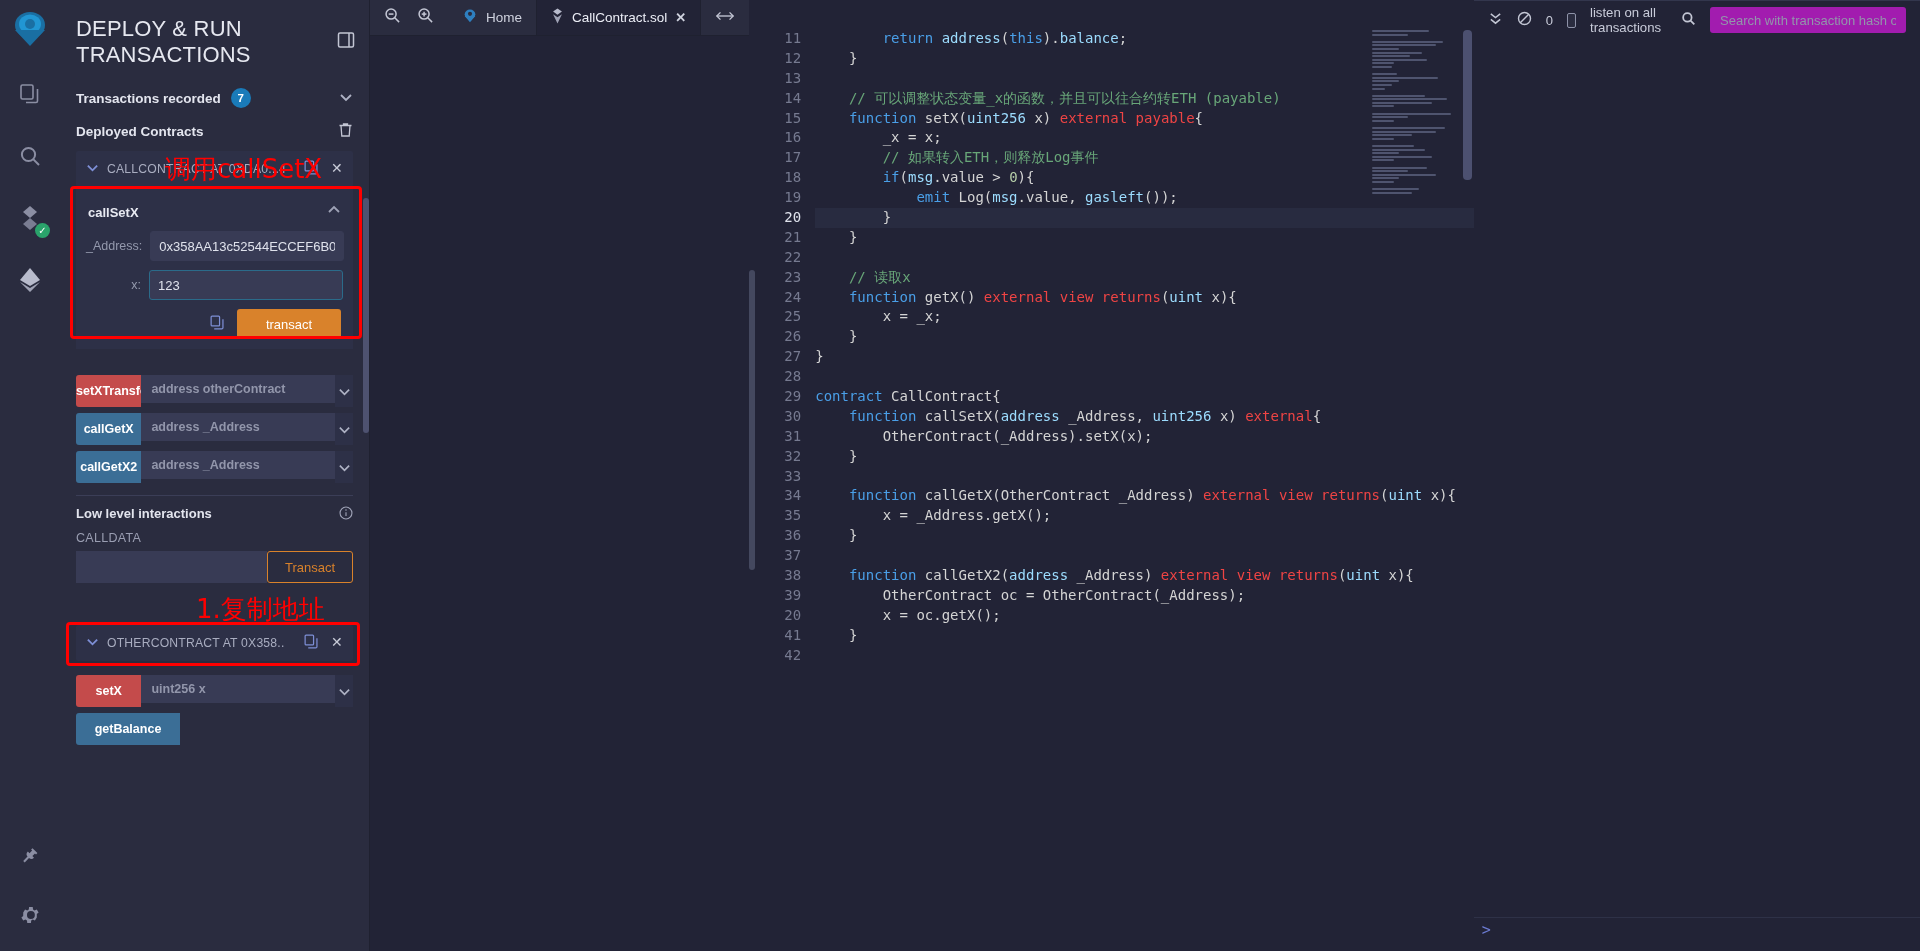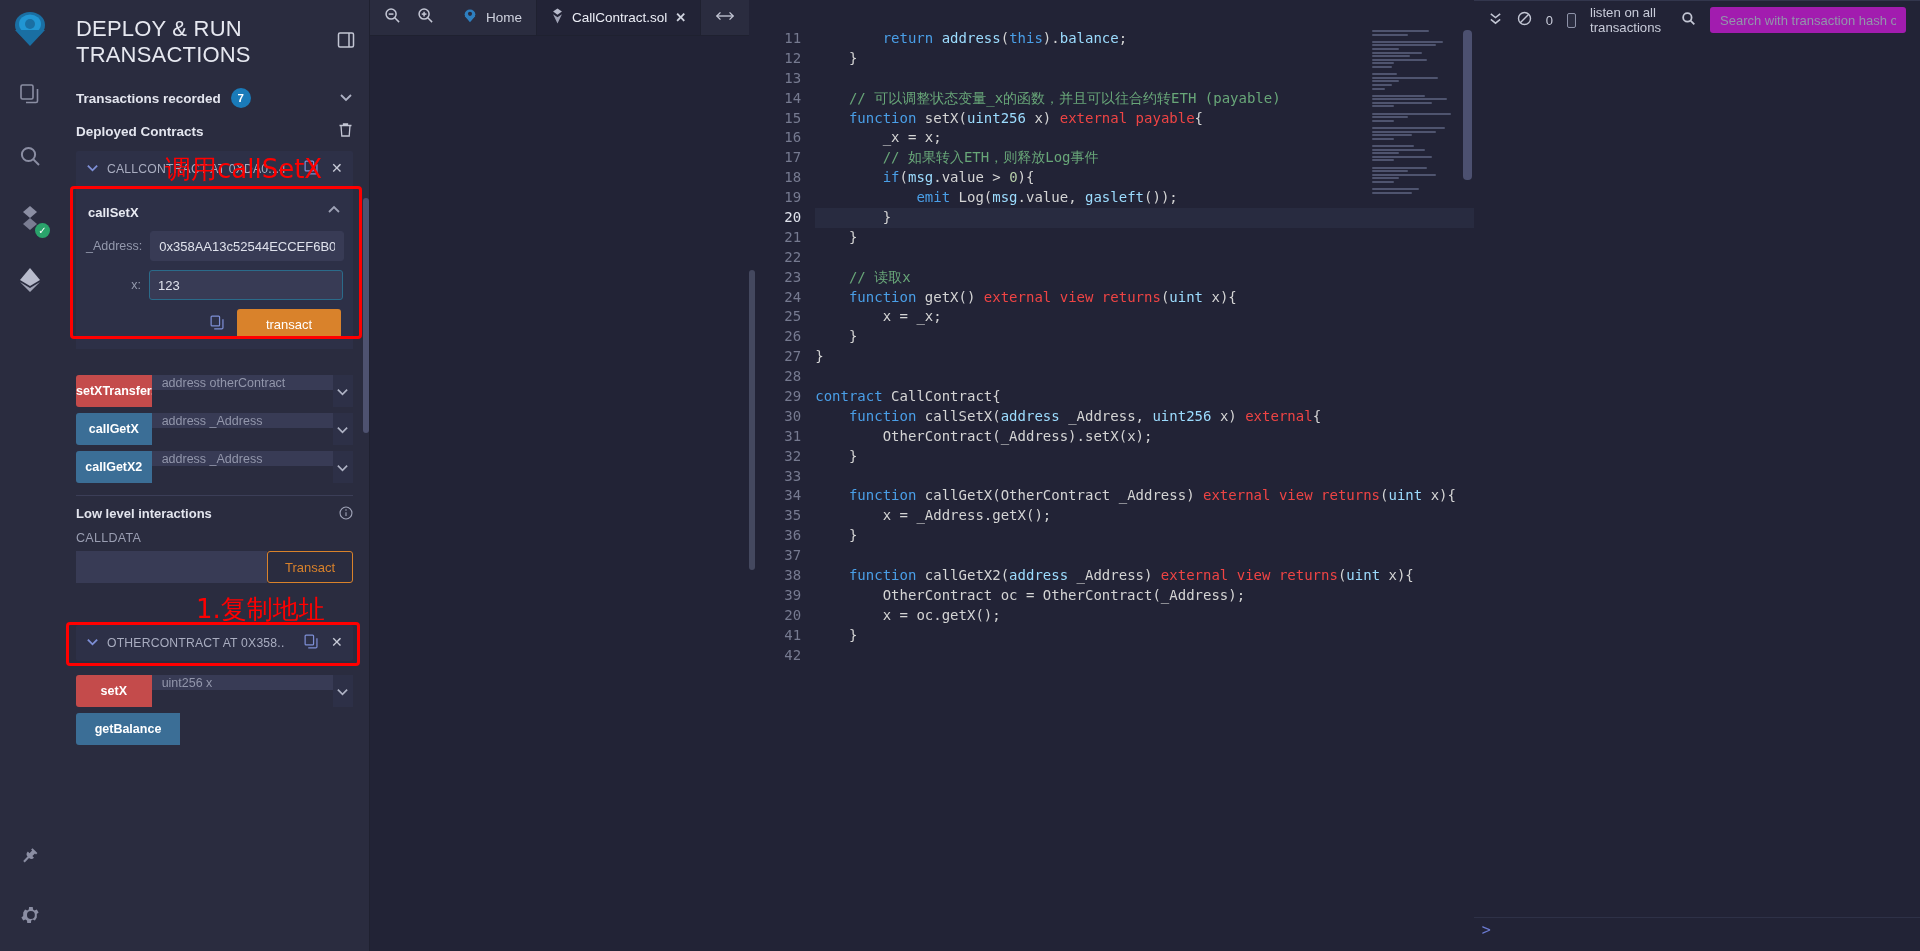--- a/index.html
+++ b/index.html
@@ -100,23 +100,23 @@
   .method-row { display: flex; align-items: stretch; margin-bottom: 6px; }
   .method-btn {
     width: 104px; border: none; border-radius: 3px 0 0 3px; color: #fff;
     font-size: 12.5px; font-weight: bold; cursor: pointer; height: 32px;
     font-family: "Liberation Sans", sans-serif;
     overflow: hidden; white-space: nowrap;
   }
   .method-btn.red { background: #c44b4b; }
   .method-btn.blue { background: #3b6e96; }
   .method-input {
-    flex: 1; background: #383b55; border: none; height: 15px;
+    flex: 1; background: #383b55; border: none; height: 28px;
     color: #cfd3e0; font-size: 12.5px; padding: 0 10px;
-    font-family: "Liberation Sans", sans-serif; outline: none;
+    font-family: "Liberation Sans", sans-serif; outline: none; font-weight: bold;
   }
   .method-input::placeholder { color: #9296ab; }
   .method-chev {
     width: 28px; background: #2d3047; color: #aeb2c4;
     display: flex; align-items: center; justify-content: center; cursor: pointer;
   }
 
   .divider { border-top: 1px solid #3b3e57; margin: 12px 0 10px 0; }
   .lli-head { display: flex; align-items: flex-start; font-size: 13px; color: #e3e5ee; font-weight: bold; }
   .lli-head .i { margin-left: auto; color: #9ea2b6; cursor: pointer; }

